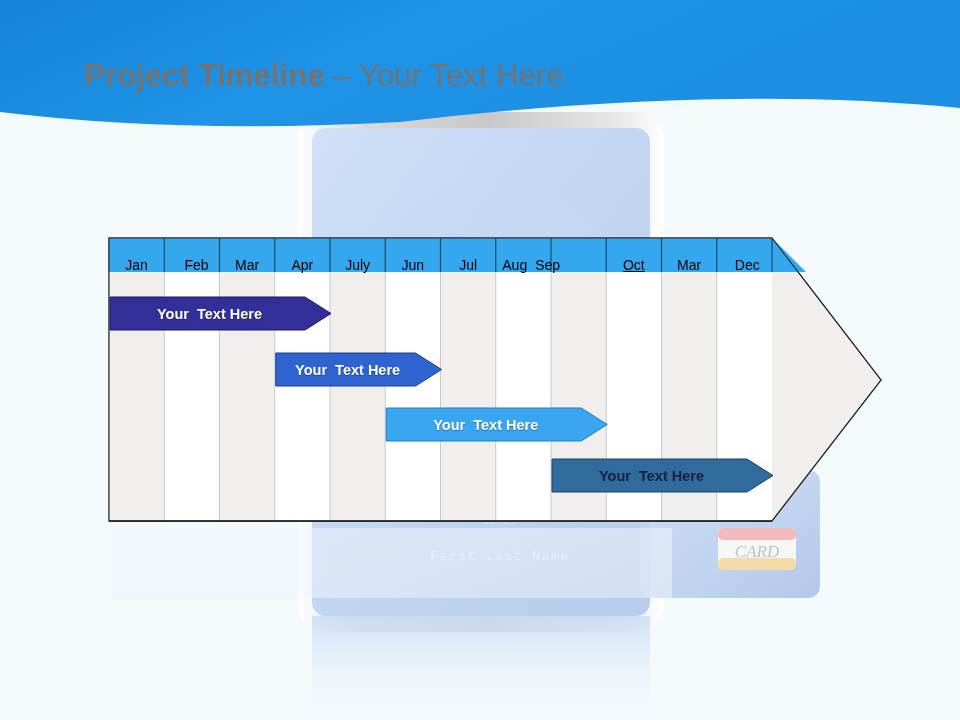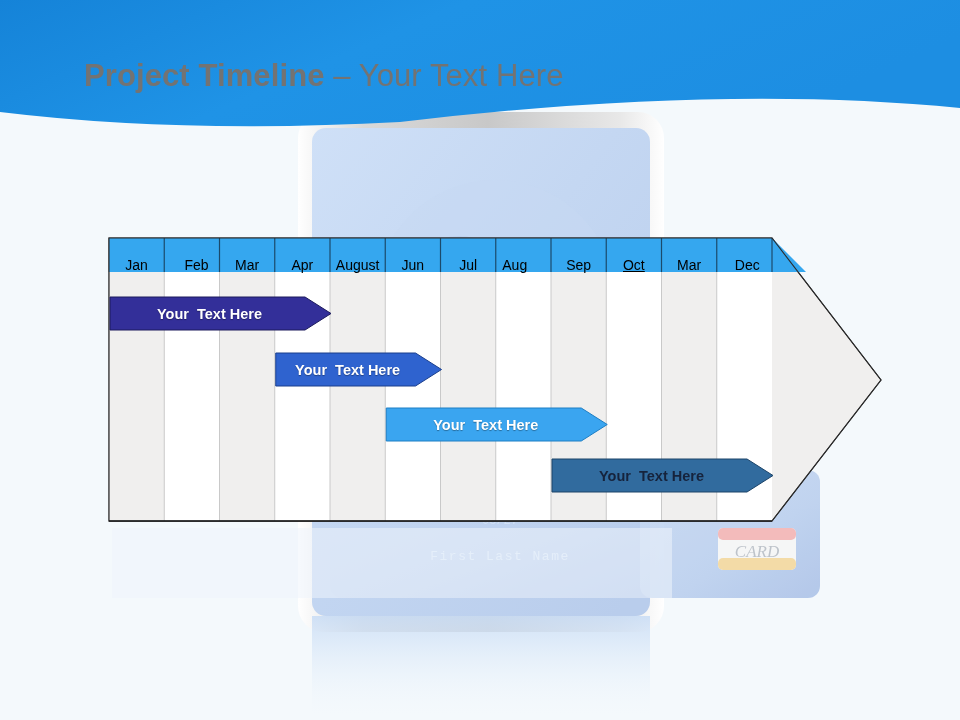--- a/index.html
+++ b/index.html
@@ -202,25 +202,25 @@
         <polygon points="110,297 305,297 331,313.5 305,330 110,330" fill="#332f99" stroke="#1c1a5c" stroke-width="1"></polygon>
         <polygon points="275.75,353 415.5,353 441.5,369.5 415.5,386 275.75,386" fill="#2f63cf" stroke="#1b3f8c" stroke-width="1"></polygon>
         <polygon points="386.25,408 581.25,408 607.25,424.5 581.25,441 386.25,441" fill="#3aa5f0" stroke="#1d7ec4" stroke-width="1"></polygon>
         <polygon points="552,459 747,459 773,475.5 747,492 552,492" fill="#316b9e" stroke="#1d4469" stroke-width="1"></polygon>
       </svg>
     <div id="month-labels">
         <div class="month-label" style="left: 109px; width: 55.25px;">Jan</div>
         <div class="month-label" style="left: 176px; width: 41px;">Feb</div>
         <div class="month-label" style="left: 219.5px; width: 55.25px;">Mar</div>
         <div class="month-label" style="left: 274.75px; width: 55.25px;">Apr</div>
-        <div class="month-label" style="left: 330px; width: 55.25px;">August</div>
+        <div class="month-label" style="left: 330px; width: 55.25px;">July</div>
         <div class="month-label" style="left: 385.25px; width: 55.25px;">Jun</div>
         <div class="month-label" style="left: 440.5px; width: 55.25px;">Jul</div>
         <div class="month-label" style="left: 495.75px; width: 38px;">Aug</div>
-        <div class="month-label" style="left: 551px; width: 55.25px;">Sep</div>
+        <div class="month-label" style="left: 520px; width: 55.25px;">Sep</div>
         <div class="month-label" style="left: 606.25px; width: 55.25px; text-decoration: underline;">Oct</div>
         <div class="month-label" style="left: 661.5px; width: 55.25px;">Mar</div>
         <div class="month-label" style="left: 716.75px; width: 61px;">Dec</div>
       </div>
     <div id="bar-labels">
         <div class="bar-label light" style="position: absolute; left: 110px; top: 297px; width: 221px; height: 33px;">Your  Text Here</div>
         <div class="bar-label light" style="position: absolute; left: 275.75px; top: 353px; width: 165.75px; height: 33px;">Your  Text Here</div>
         <div class="bar-label light" style="position: absolute; left: 386.25px; top: 408px; width: 221px; height: 33px;">Your  Text Here</div>
         <div class="bar-label dark" style="position: absolute; left: 552px; top: 459px; width: 221px; height: 33px;">Your  Text Here</div>
       </div>

